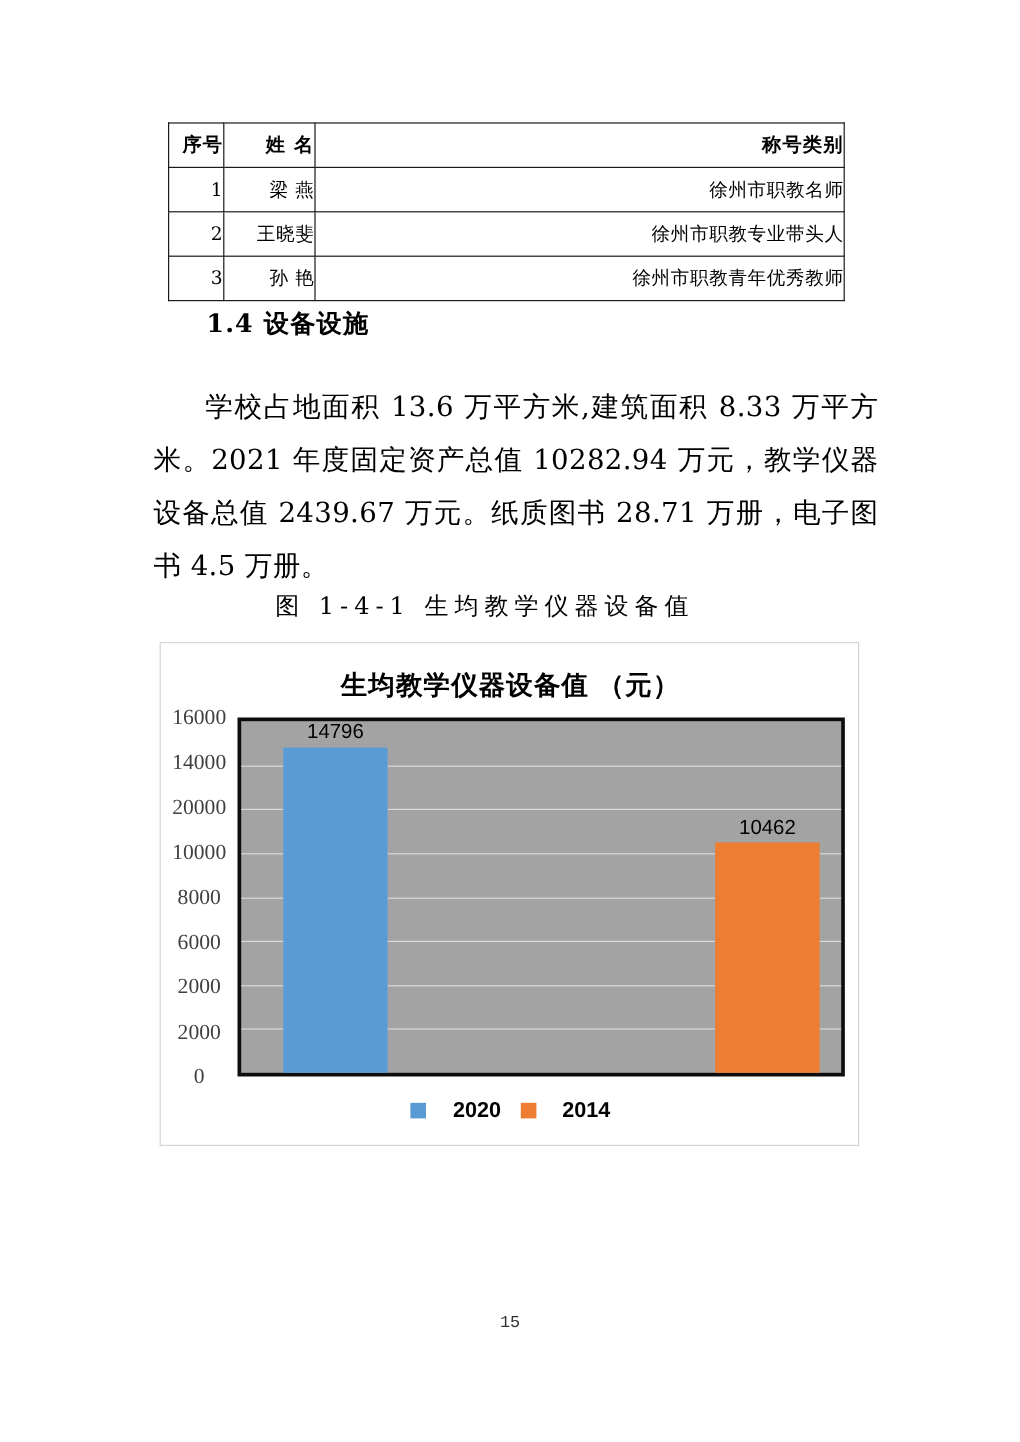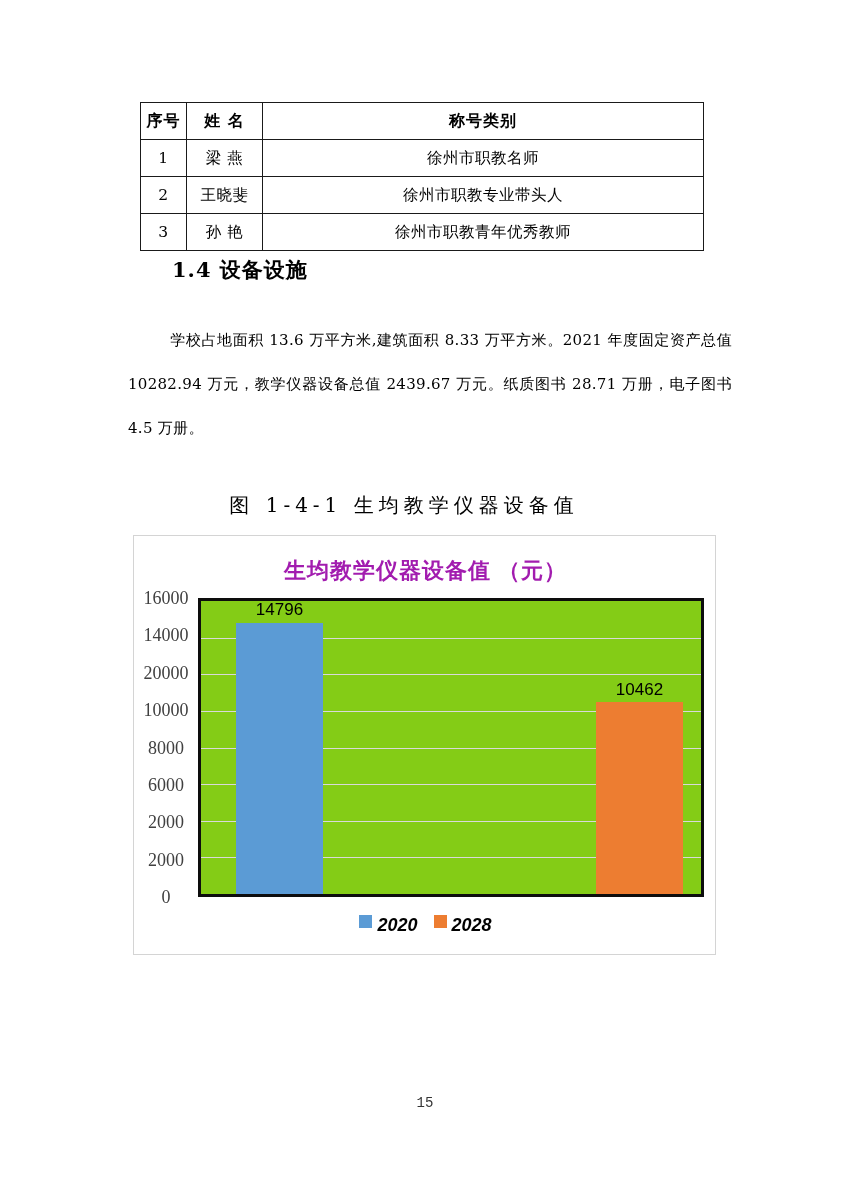--- a/index.html
+++ b/index.html
@@ -31,21 +31,21 @@
     width: 563px;
     border-collapse: collapse;
     table-layout: fixed;
   }
   .name-table td, .name-table th {
     border: 1.6px solid #1a1a1a;
     padding: 0;
     height: 36px;
     font-weight: normal;
     font-size: 15.5px;
-    text-align: center;
+    text-align: right;
     vertical-align: middle;
     font-family: "DejaVu Serif", "Liberation Serif", serif;
     letter-spacing: 0.5px;
   }
   .name-table thead td {
     font-weight: bold;
     font-size: 16px;
     letter-spacing: 1px;
   }
   .col-no   { width: 46px; }
@@ -73,21 +73,21 @@
     font-family: "DejaVu Serif", "Liberation Serif", serif;
     letter-spacing: 1px;
     white-space: nowrap;
   }
 
   .body-para {
     position: absolute;
     left: 128px;
     top: 318px;
     width: 604px;
-    font-size: 15px;
+    font-size: 23px;
     line-height: 44px;
     font-family: "DejaVu Serif", "Liberation Serif", serif;
     text-align: justify;
     letter-spacing: 0.3px;
   }
   .body-para .indent { display: inline-block; width: 42px; }
 
   .fig-caption {
     position: absolute;
     left: 0;
@@ -112,33 +112,33 @@
   }
   .chart-title {
     position: absolute;
     left: 0; top: 20px;
     width: 583px;
     text-align: center;
     font-family: "Liberation Sans", "DejaVu Sans", sans-serif;
     font-weight: bold;
     font-size: 22px;
     letter-spacing: 1px;
-    color: #a21caf;
+    color: #000000;
   }
 
   
   .plot-area {
     position: absolute;
     left: 64px;
     top: 62px;
     width: 506px;
     height: 299px;
     border: 3px solid #0d0d0d;
     box-sizing: border-box;
-    background: #84cc16;
+    background: #a3a3a3;
   }
   .gridline {
     position: absolute;
     left: 0;
     width: 100%;
     height: 1px;
     background: #d9d9d9;
   }
   .bar {
     position: absolute;
@@ -176,22 +176,22 @@
     left: 0;
     bottom: 18px;
     width: 583px;
     display: flex;
     justify-content: center;
     align-items: center;
     gap: 16px;
   }
   .legend-item {
     display: flex;
-    gap: 5px;
-    font-style: italic;
+    align-items: center;
+    gap: 22px;
   }
   .legend-swatch {
     width: 13px;
     height: 13px;
     display: inline-block;
   }
   .legend-text {
     font-family: "Liberation Sans", "DejaVu Sans", sans-serif;
     font-size: 18px;
     font-weight: bold;
@@ -285,20 +285,20 @@
       <div class="bar-label" id="label-2021" style="left: 395px; width: 87px; bottom: 66.2875%;">10462</div>
     </div>
 
     <div class="legend">
       <div class="legend-item">
         <span class="legend-swatch" id="sw-2020" style="background:#5B9BD5;"></span>
         <span class="legend-text">2020</span>
       </div>
       <div class="legend-item">
         <span class="legend-swatch" id="sw-2021" style="background:#ED7D31;"></span>
-        <span class="legend-text">2028</span>
+        <span class="legend-text">2014</span>
       </div>
     </div>
   </div>
 
   <div class="page-number">15</div>
 
 </div>
 
 </body></html>

